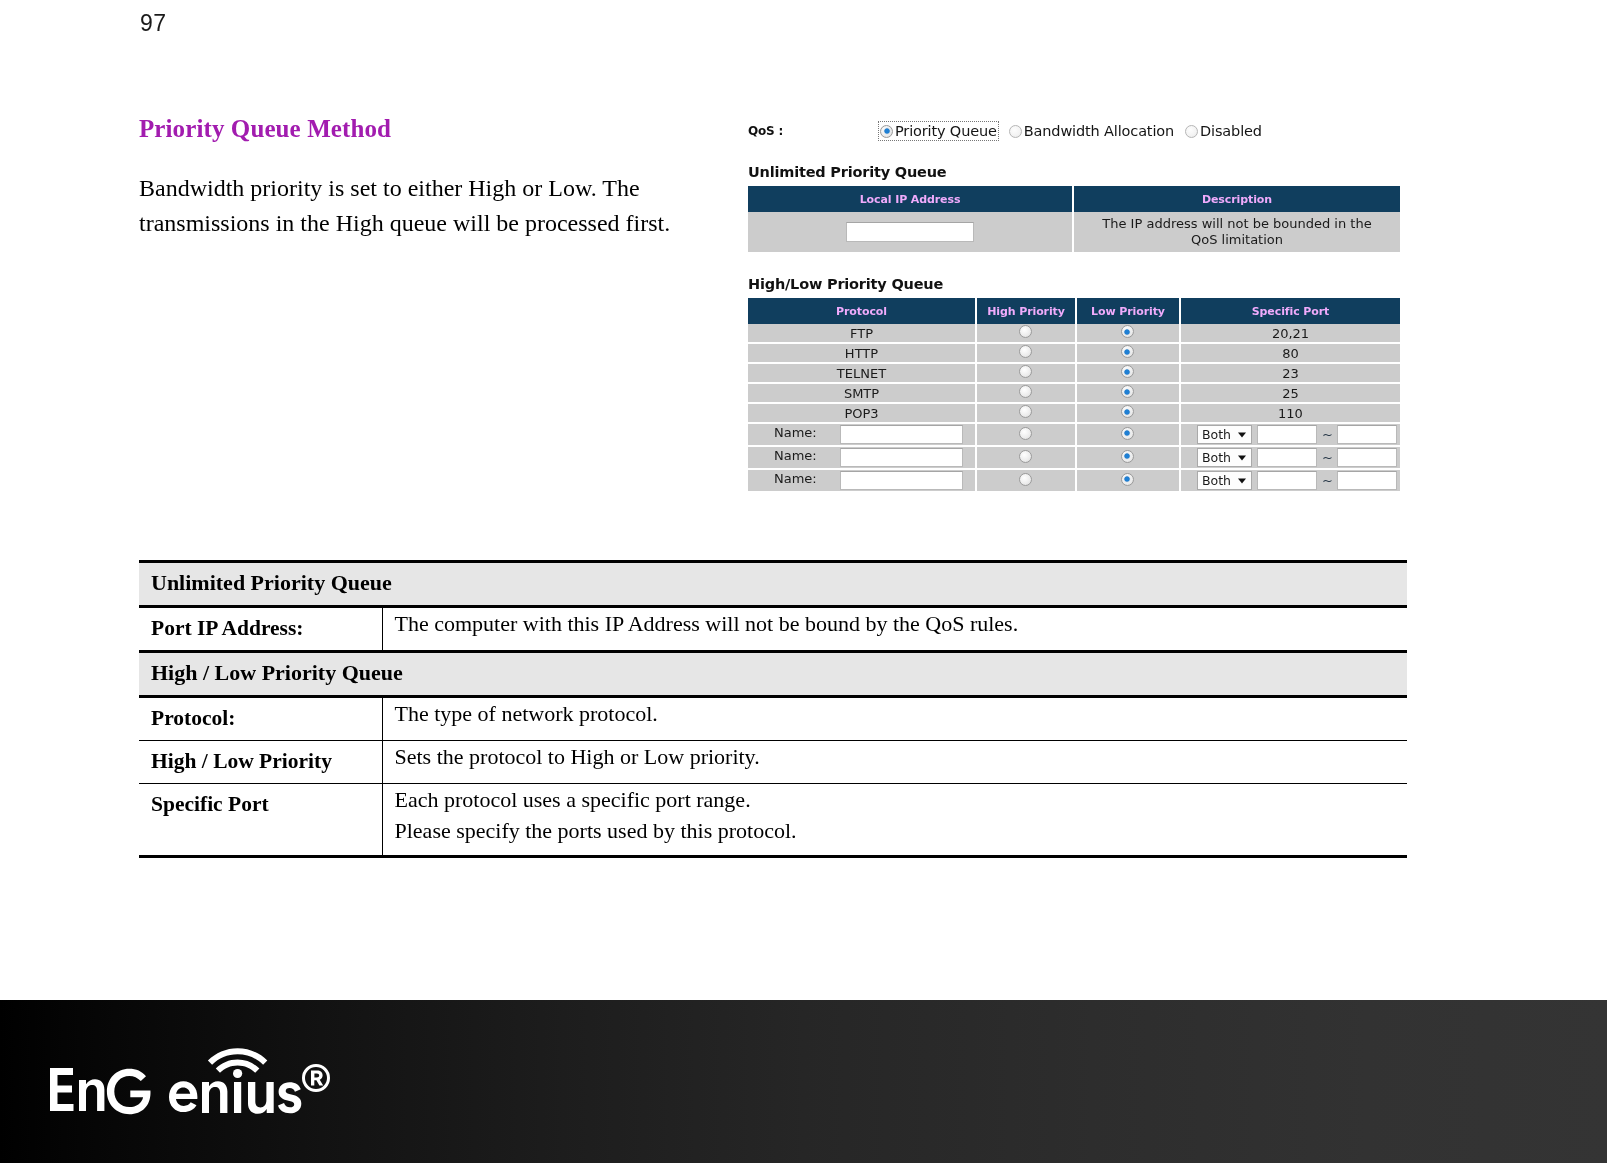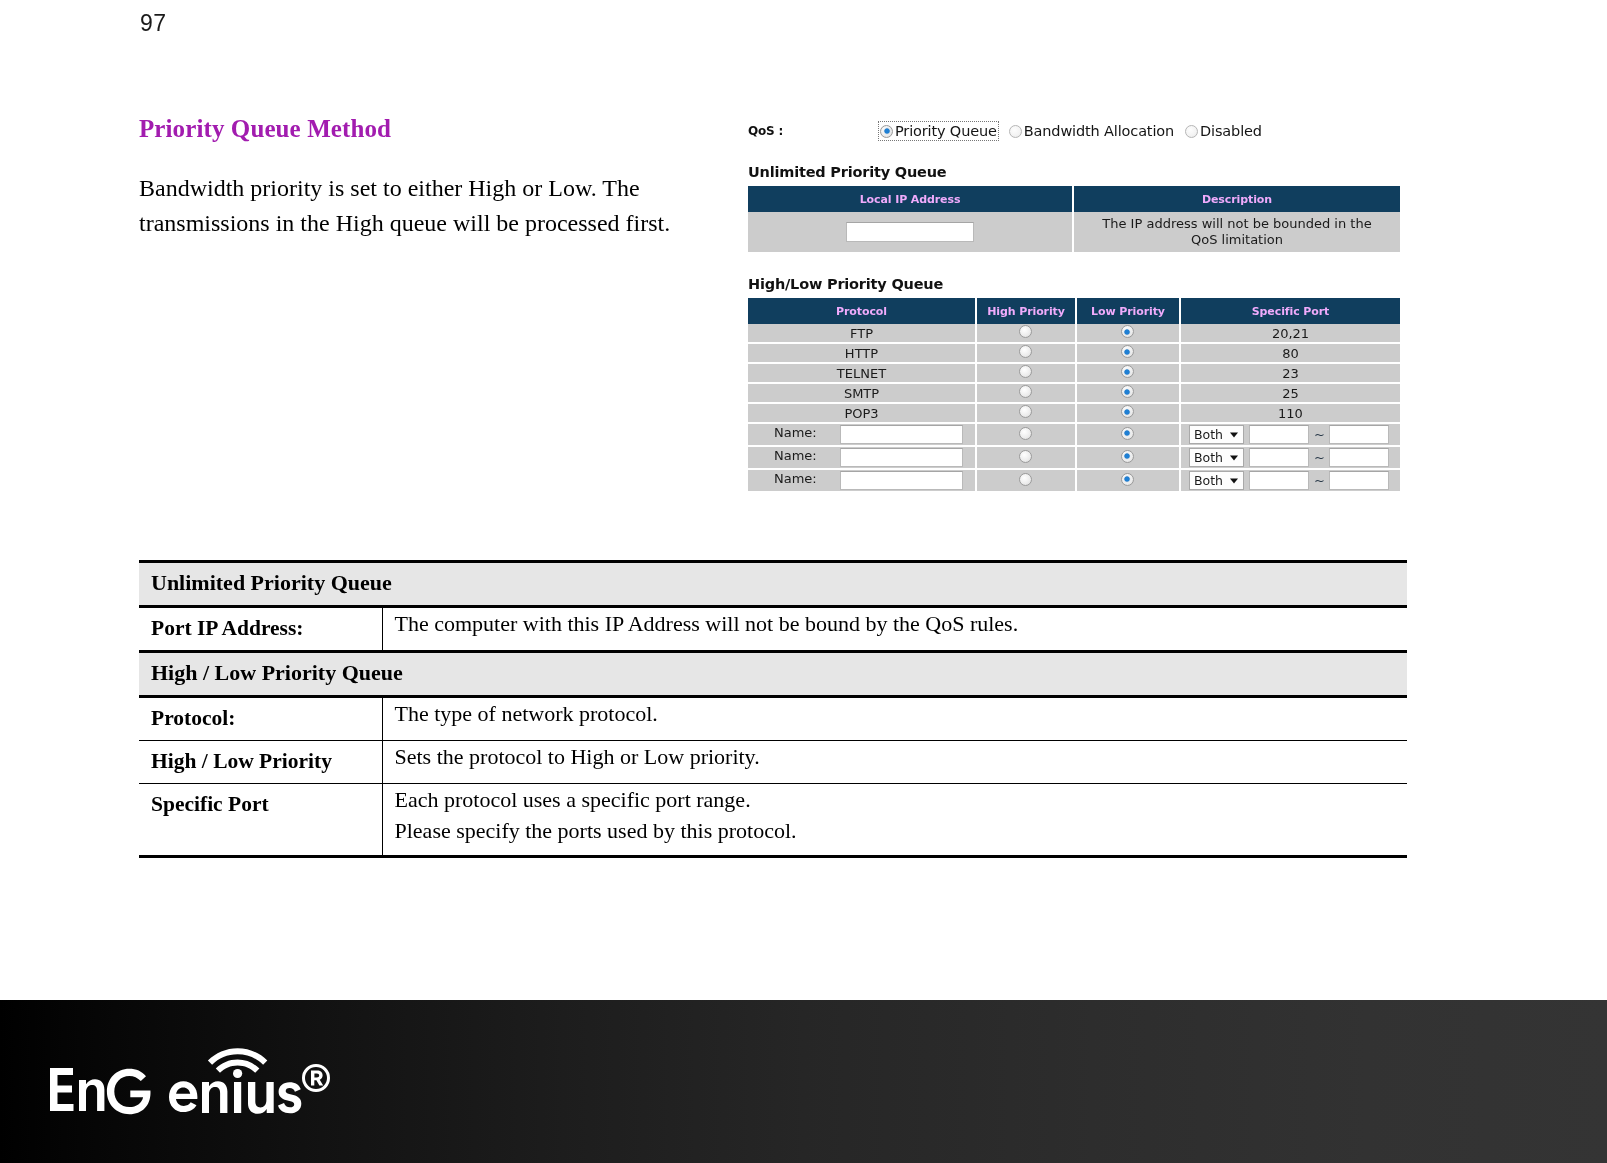--- a/index.html
+++ b/index.html
@@ -161,21 +161,21 @@
   .name-cell { text-align: left; padding-left: 26px; }
   .name-wrap { display: flex; align-items: flex-start; gap: 23px; }
   .name-label { font-size: 13px; color: #1a1a1a; }
   .name-input {
     width: 123px; height: 19px;
     background: #fff;
     border: 1px solid #b9b9b9;
     border-top-color: #a5a5a5;
   }
 
-  .port-wrap { display: flex; align-items: center; justify-content: flex-start; gap: 5px; padding-left: 7px; }
+  .port-wrap { display: flex; align-items: center; justify-content: flex-start; gap: 5px; padding-left: 15px; }
   .sel {
     width: 55px; height: 19px;
     background: #fdfdfd;
     border: 1px solid #a9a9a9;
     display: flex; align-items: center;
     font-size: 12.5px;
     color: #1a1a1a;
     padding-left: 4px;
     position: relative;
   }

